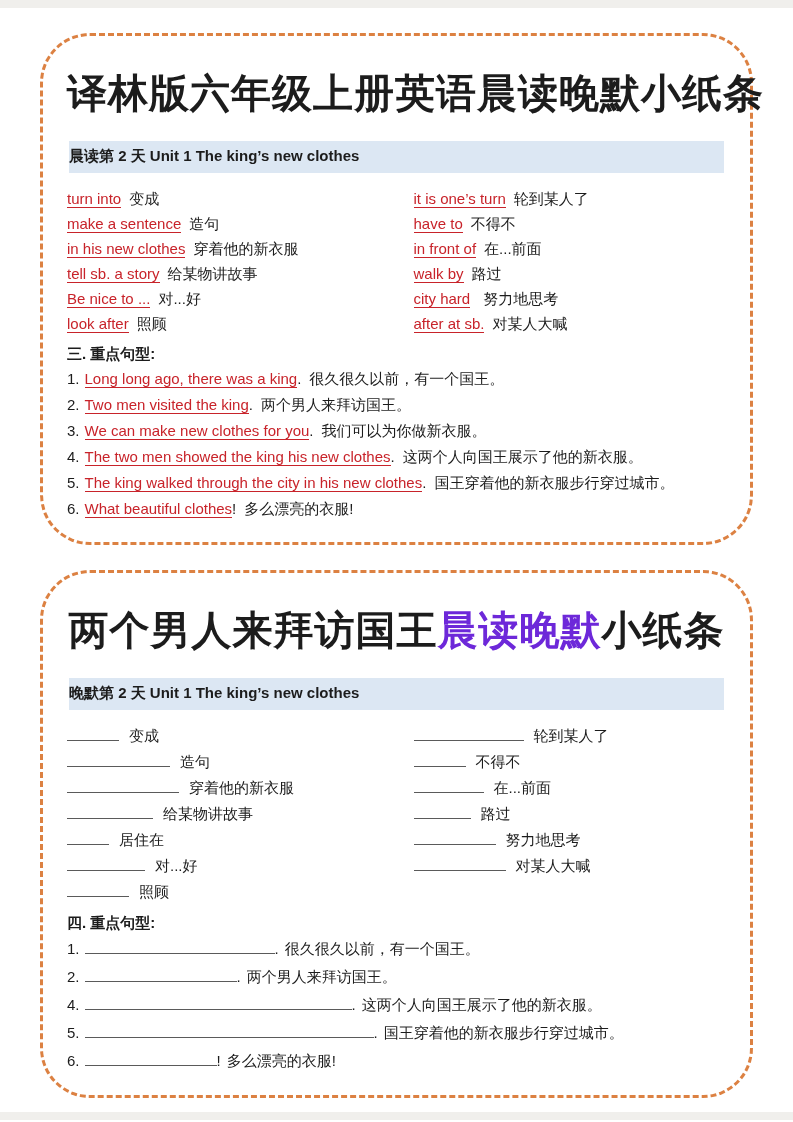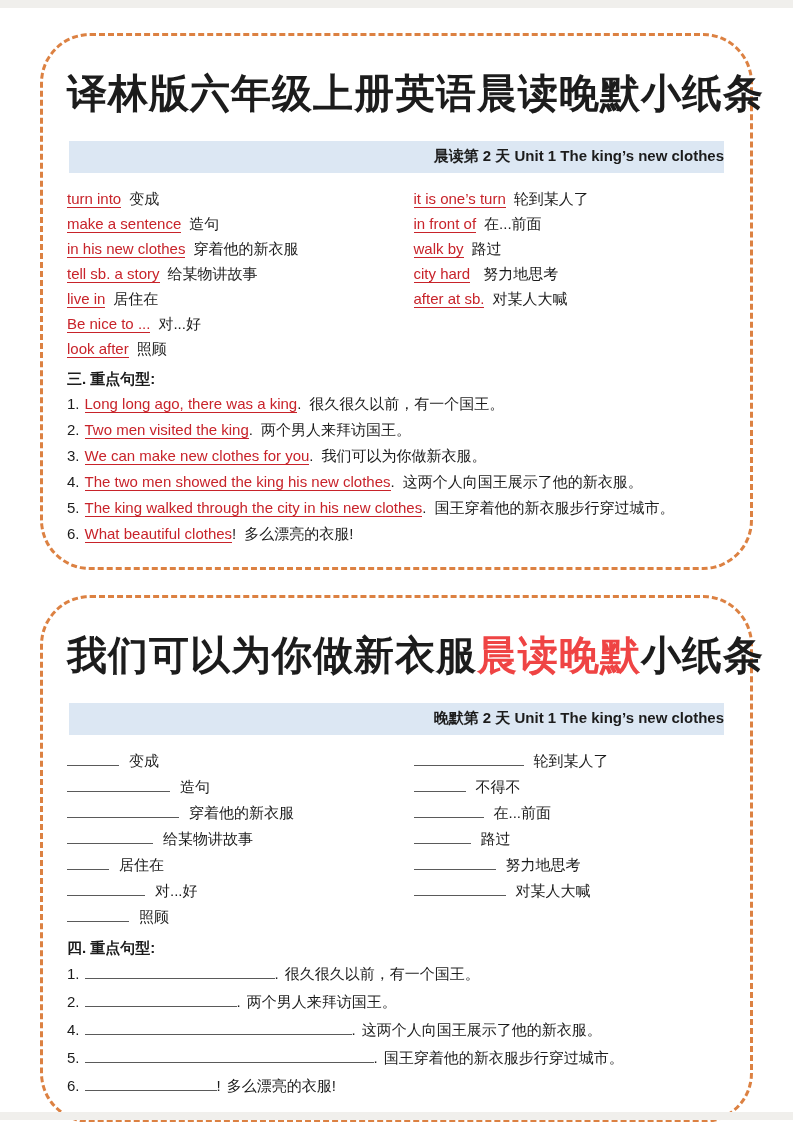--- a/index.html
+++ b/index.html
@@ -13,24 +13,24 @@
 
   .card {
     width:713px; margin:25px auto 0; box-sizing:border-box;
     border:3px dashed #dc8142; border-radius:50px;
     padding:14px 24px 20px; background:#fff;
   }
   .card-title {
     text-align:center; font-size:40px; font-weight:bold;
     letter-spacing:1px; margin:16px 0 20px; white-space:nowrap;
   }
-  .card-title .hl { color:#ef4444; }
+  .card-title .hl { color:#6d28d9; }
 
   .unit-bar {
-    background:#dce7f3; text-align:right; font-weight:bold;
+    background:#dce7f3; text-align:left; font-weight:bold;
     font-size:15px; padding:6px 0 7px; margin:0 2px;
   }
 
   .vocab { display:flex; margin:13px 0 2px;gap:8px; }
   .vcol-left  { width:52%; }
   .vcol-right { width:48%; }
   .vrow { font-size:15px; line-height:25px; white-space:nowrap; }
   .en   { color:#c8232a; border-bottom:1.5px solid #c8232a; }
   .zh   { margin-left:8px; }
 
@@ -59,47 +59,47 @@
   <div class="card-title">译林版六年级上册英语晨读晚默小纸条</div>
 
   <div class="unit-bar">晨读第 2 天  Unit 1 The king’s new clothes</div>
 
   <div class="vocab">
     <div class="vcol-left">
       <div class="vrow"><span class="en">turn into</span><span class="zh">变成</span></div>
       <div class="vrow"><span class="en">make a sentence</span><span class="zh">造句</span></div>
       <div class="vrow"><span class="en">in his new clothes</span><span class="zh">穿着他的新衣服</span></div>
       <div class="vrow"><span class="en">tell sb. a story</span><span class="zh">给某物讲故事</span></div>
-      <div class="vrow"><span class="en">live in</span><span class="zh">居住在</span></div>
       <div class="vrow"><span class="en">Be nice to ...</span><span class="zh">对...好</span></div>
       <div class="vrow"><span class="en">look after</span><span class="zh">照顾</span></div>
     </div>
     <div class="vcol-right">
       <div class="vrow"><span class="en">it is one’s turn</span><span class="zh">轮到某人了</span></div>
+      <div class="vrow"><span class="en">have to</span><span class="zh">不得不</span></div>
       <div class="vrow"><span class="en">in front of</span><span class="zh">在...前面</span></div>
       <div class="vrow"><span class="en">walk by</span><span class="zh">路过</span></div>
       <div class="vrow"><span class="en">city hard</span><span class="zh" style="margin-left:13px">努力地思考</span></div>
       <div class="vrow"><span class="en">after at sb.</span><span class="zh">对某人大喊</span></div>
     </div>
   </div>
 
   <div class="sec-head">三. 重点句型:</div>
 
   <div>
     <div class="srow"><span class="num">1.</span><span class="en">Long long ago, there was a king</span><span class="punct">.</span><span class="zh">很久很久以前，有一个国王。</span></div>
     <div class="srow"><span class="num">2.</span><span class="en">Two men visited the king</span><span class="punct">.</span><span class="zh">两个男人来拜访国王。</span></div>
     <div class="srow"><span class="num">3.</span><span class="en">We can make new clothes for you</span><span class="punct">.</span><span class="zh">我们可以为你做新衣服。</span></div>
     <div class="srow"><span class="num">4.</span><span class="en">The two men showed the king his new clothes</span><span class="punct">.</span><span class="zh">这两个人向国王展示了他的新衣服。</span></div>
     <div class="srow"><span class="num">5.</span><span class="en">The king walked through the city in his new clothes</span><span class="punct">.</span><span class="zh">国王穿着他的新衣服步行穿过城市。</span></div>
     <div class="srow"><span class="num">6.</span><span class="en">What beautiful clothes</span><span class="punct">!</span><span class="zh">多么漂亮的衣服!</span></div>
   </div>
 </div>
 
 <div class="card">
-  <div class="card-title"><span>我们可以为你做新衣服</span><span class="hl">晨读晚默</span><span>小纸条</span></div>
+  <div class="card-title"><span>两个男人来拜访国王</span><span class="hl">晨读晚默</span><span>小纸条</span></div>
 
   <div class="unit-bar">晚默第 2 天  Unit 1 The king’s new clothes</div>
 
   <div class="vocab">
     <div class="vcol-left">
       <div class="brow"><span class="blank" style="width:52px"></span><span class="zh">变成</span></div>
       <div class="brow"><span class="blank" style="width:103px"></span><span class="zh">造句</span></div>
       <div class="brow"><span class="blank" style="width:112px"></span><span class="zh">穿着他的新衣服</span></div>
       <div class="brow"><span class="blank" style="width:86px"></span><span class="zh">给某物讲故事</span></div>
       <div class="brow"><span class="blank" style="width:42px"></span><span class="zh">居住在</span></div>

